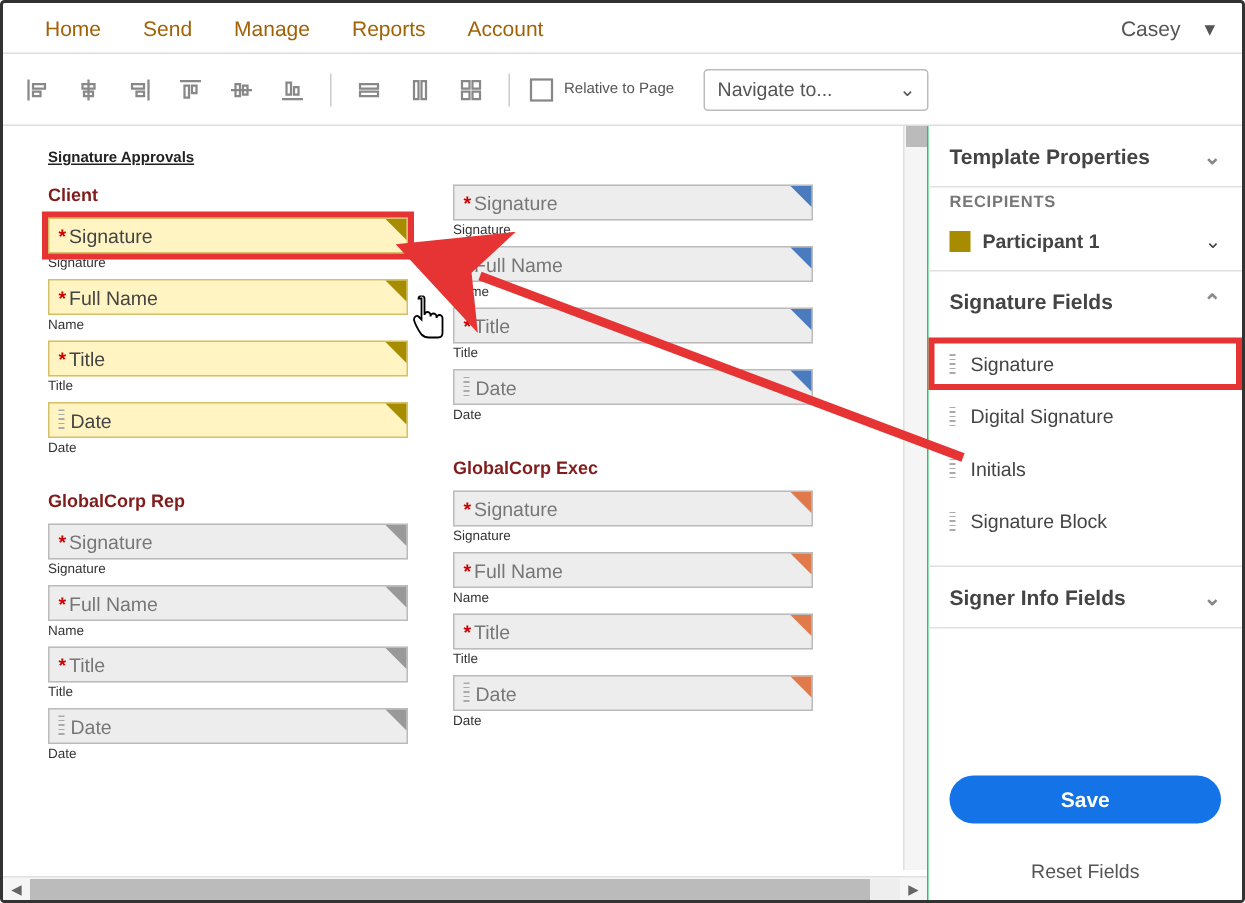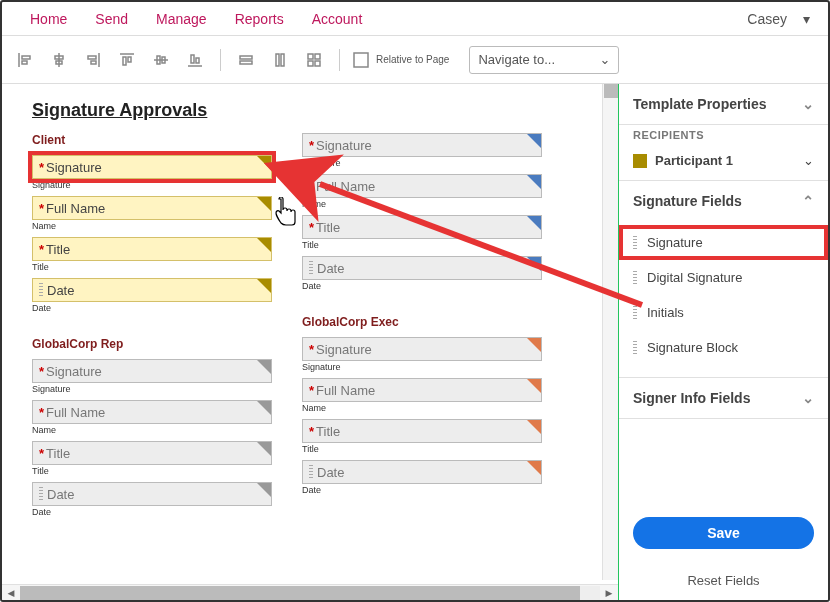--- a/index.html
+++ b/index.html
@@ -1,19 +1,19 @@
 <!DOCTYPE html>
 <html><head>
 <meta charset="utf-8">
 <style>
 * { box-sizing: border-box; margin: 0; padding: 0; font-family: -apple-system, BlinkMacSystemFont, "Segoe UI", Arial, sans-serif; }
 body { width: 830px; height: 602px; background: #fff; overflow: hidden; position: relative; border: 2px solid #333; border-radius: 3px; }
 
 .topnav { display: flex; align-items: center; height: 34px; border-bottom: 1px solid #ddd; padding: 0 14px; }
-.topnav .nav-item { color: #be185d; font-size: 14px; padding: 0 14px; cursor: pointer; }
+.topnav .nav-item { color: #a16207; font-size: 14px; padding: 0 14px; cursor: pointer; }
 .topnav .spacer { flex: 1; }
 .topnav .user { color: #555; font-size: 14px; padding-right: 4px; display: flex; align-items: center; cursor: pointer; gap: 12px; }
 .topnav .user .caret { margin-left: 4px; }
 
 .toolbar { display: flex; align-items: center; height: 48px; border-bottom: 1px solid #ddd; padding: 0 10px; gap: 8px; }
 .tool-icon { width: 26px; height: 26px; display: flex; align-items: center; justify-content: center; cursor: pointer; }
 .tool-sep { width: 1px; height: 22px; background: #ccc; margin: 0 4px; }
 .relative-page { display: flex; align-items: center; gap: 6px; color: #555; font-size: 10px; cursor: pointer; }
 .nav-select { margin-left: 12px; width: 150px; height: 28px; border: 1px solid #bbb; border-radius: 3px; background: #fff; display: flex; align-items: center; padding: 0 8px; font-size: 13px; color: #555; justify-content: space-between; cursor: pointer; }
 
@@ -22,21 +22,21 @@
 .canvas-content { padding: 16px 30px; height: 500px; overflow: hidden; position: relative; }
 .vscroll { position: absolute; right: 0; top: 0; width: 16px; height: 496px; background: #f5f5f5; border-left: 1px solid #e0e0e0; }
 .vscroll .thumb { position: absolute; top: 0; width: 14px; height: 14px; background: #bbb; left: 1px; }
 .hscroll { position: absolute; bottom: 0; left: 0; right: 0; height: 16px; background: #f5f5f5; border-top: 1px solid #e0e0e0; }
 .hscroll .track { position: absolute; left: 18px; right: 18px; height: 14px; top: 1px; background: #eee; }
 .hscroll .thumb { position: absolute; left: 18px; width: 560px; height: 14px; top: 1px; background: #bbb; }
 .hscroll .btn { position: absolute; width: 16px; height: 14px; top: 1px; display: flex; align-items: center; justify-content: center; font-size: 9px; color: #666; }
 .hscroll .btn.left { left: 1px; }
 .hscroll .btn.right { right: 1px; }
 
-.doc-title { font-size: 18px; font-weight: bold; text-decoration: underline; color: #222; margin-bottom: 12px; }
+.doc-title { font-size: 10px; font-weight: bold; text-decoration: underline; color: #222; margin-bottom: 12px; }
 .blocks { display: flex; gap: 30px; }
 .col { width: 240px; }
 .block { margin-bottom: 24px; }
 .block-title { font-size: 12px; font-weight: bold; color: #7f1d1d; margin-bottom: 8px; }
 .field { height: 24px; border: 1px solid #bbb; background: #ededed; display: flex; align-items: center; padding: 0 6px; font-size: 13px; color: #777; position: relative; margin-bottom: 2px; }
 .field .req { color: #c00; font-weight: bold; margin-right: 2px; }
 .field.yellow { background: #fff4c2; border-color: #d4c06a; color: #444; }
 .field .corner { position: absolute; top: 0; right: 0; width: 0; height: 0; border-style: solid; border-width: 0 14px 14px 0; }
 .field .corner.yellow { border-color: transparent #a88c00 transparent transparent; }
 .field .corner.blue { border-color: transparent #4a7bbf transparent transparent; }

